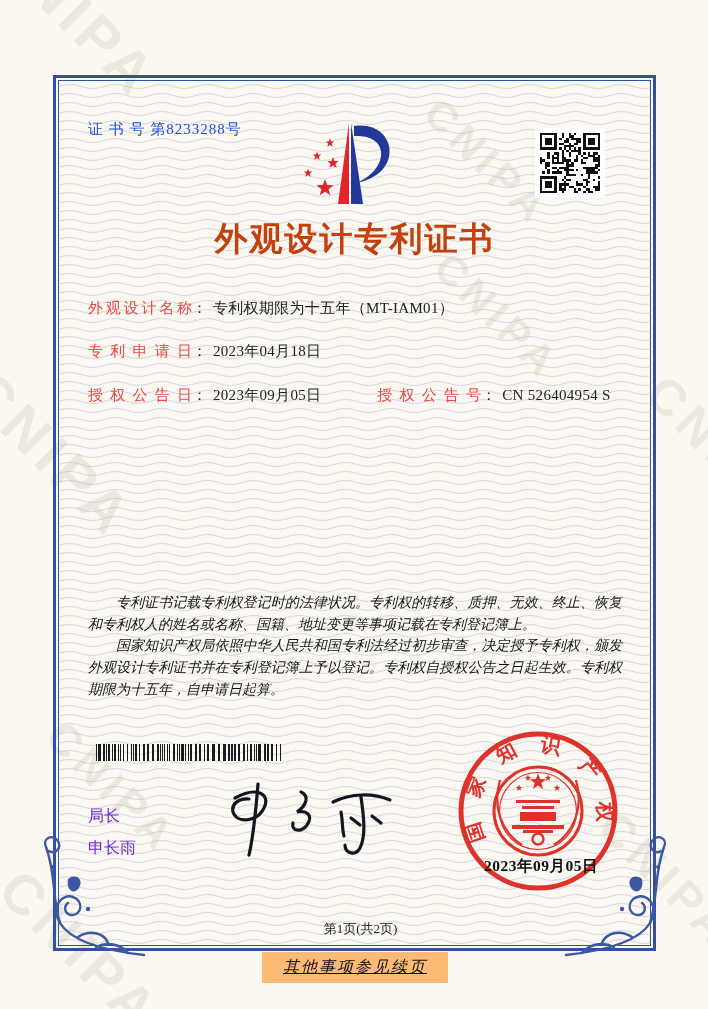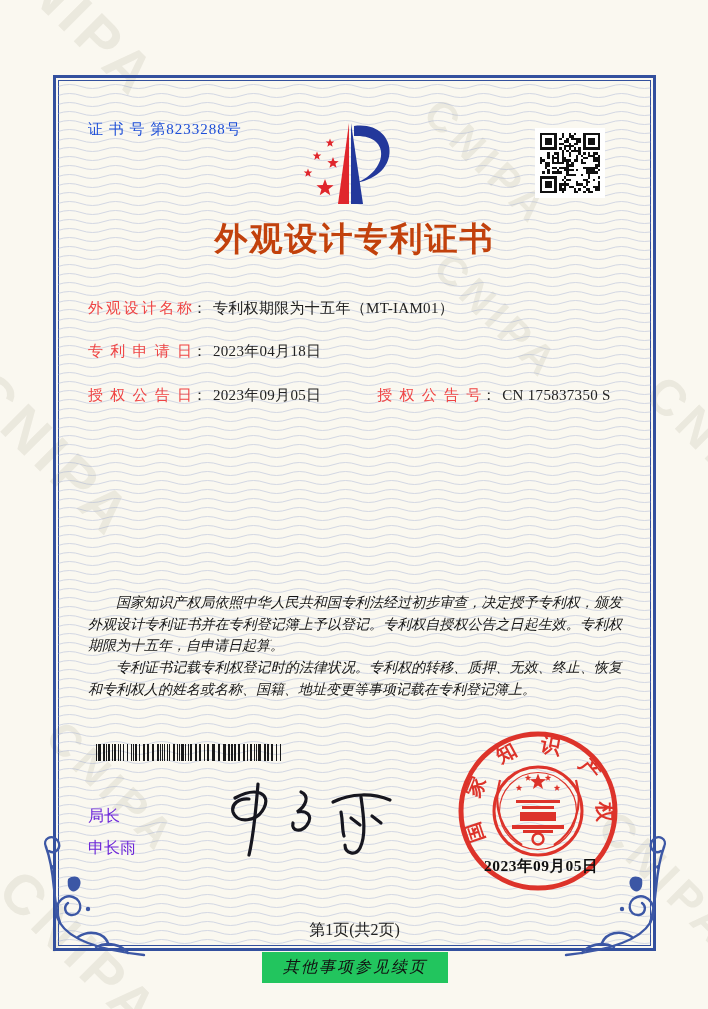--- a/index.html
+++ b/index.html
@@ -55,25 +55,25 @@
 
   .signer{position:absolute;left:88px;top:806px;font-size:16px;color:#6d28d9;
           font-family:"Liberation Sans","DejaVu Sans",sans-serif;}
   .signer div{margin-bottom:11px;}
   .signature{position:absolute;left:205px;top:778px;width:200px;height:80px;}
 
   .seal{position:absolute;left:448px;top:726px;width:180px;height:180px;z-index:4;}
   .seal-date{position:absolute;left:468px;top:856px;width:146px;text-align:center;z-index:5;
              font-size:15.5px;font-weight:600;letter-spacing:0.5px;color:#101010;}
 
-  .page-num{position:absolute;left:53px;top:920px;width:603px;text-align:center;font-size:16px;color:#222;z-index:4;}
-
-  .cont-strip{position:absolute;left:262px;top:952px;width:186px;height:31px;background:#22c55e;z-index:5;
+  .page-num{position:absolute;left:59px;top:920px;width:603px;text-align:center;font-size:13px;color:#222;z-index:4;}
+
+  .cont-strip{position:absolute;left:262px;top:952px;width:186px;height:31px;background:#fdba74;z-index:5;
               display:flex;align-items:center;justify-content:center;font-size:16px;font-style:italic;
-              letter-spacing:2px;color:#111;}
+              letter-spacing:2px;color:#111;text-decoration:underline;}
 </style>
 </head>
 <body>
 
 <div class="page">
 
   <span class="wm wm1">CNIPA</span>
   <span class="wm wm2">CNIPA</span>
   <span class="wm wm3">CNIPA</span>
   <span class="wm wm4">CNIPA</span>
@@ -346,27 +346,27 @@
     <div class="title">外观设计专利证书</div>
 
     <div class="fields">
       <div class="row">
         <span class="lab">外观设计名称</span><span class="col">：</span><span class="val">专利权期限为十五年（MT-IAM01）</span>
       </div>
       <div class="row">
         <span class="lab">专利申请日</span><span class="col">：</span><span class="val">2023年04月18日</span>
       </div>
       <div class="row">
-        <span class="lab">授权公告日</span><span class="col">：</span><span class="val">2023年09月05日</span><span class="g2"><span class="lab">授权公告号</span><span class="col">：</span><span class="val">CN 175837350 S</span></span>
+        <span class="lab">授权公告日</span><span class="col">：</span><span class="val">2023年09月05日</span><span class="g2"><span class="lab">授权公告号</span><span class="col">：</span><span class="val">CN 526404954 S</span></span>
       </div>
     </div>
 
     <div class="body-text">
+      <p>专利证书记载专利权登记时的法律状况。专利权的转移、质押、无效、终止、恢复和专利权人的姓名或名称、国籍、地址变更等事项记载在专利登记簿上。</p>
       <p>国家知识产权局依照中华人民共和国专利法经过初步审查，决定授予专利权，颁发外观设计专利证书并在专利登记簿上予以登记。专利权自授权公告之日起生效。专利权期限为十五年，自申请日起算。</p>
-      <p>专利证书记载专利权登记时的法律状况。专利权的转移、质押、无效、终止、恢复和专利权人的姓名或名称、国籍、地址变更等事项记载在专利登记簿上。</p>
     </div>
 
     <svg class="barcode" id="barcode-svg" viewBox="0 0 185 17" preserveAspectRatio="none">
         <rect x="0" y="0" width="1" height="17" fill="#1a1a1a"></rect>
         <rect x="2" y="0" width="3" height="17" fill="#1a1a1a"></rect>
         <rect x="7" y="0" width="2" height="17" fill="#1a1a1a"></rect>
         <rect x="10" y="0" width="1" height="17" fill="#1a1a1a"></rect>
         <rect x="12" y="0" width="2" height="17" fill="#1a1a1a"></rect>
         <rect x="16" y="0" width="1" height="17" fill="#1a1a1a"></rect>
         <rect x="18" y="0" width="2" height="17" fill="#1a1a1a"></rect>

